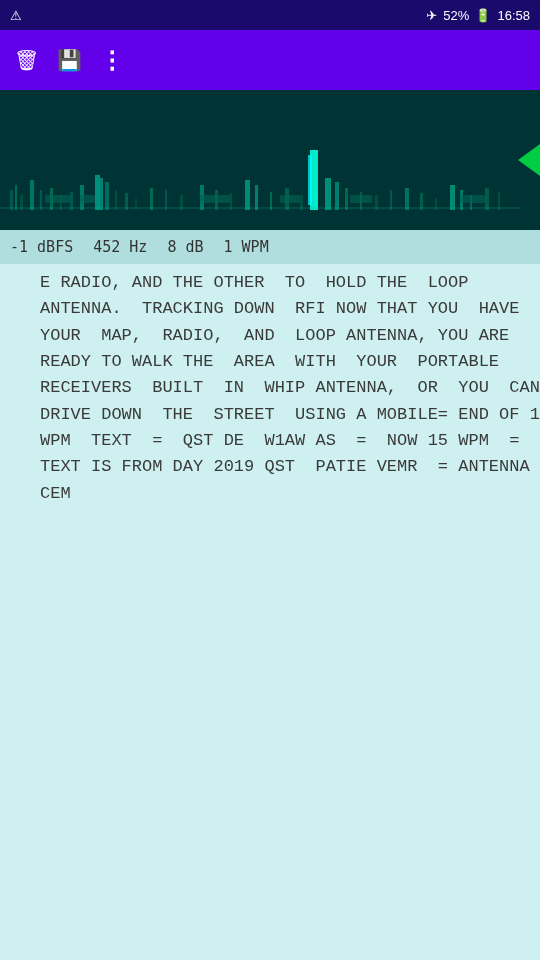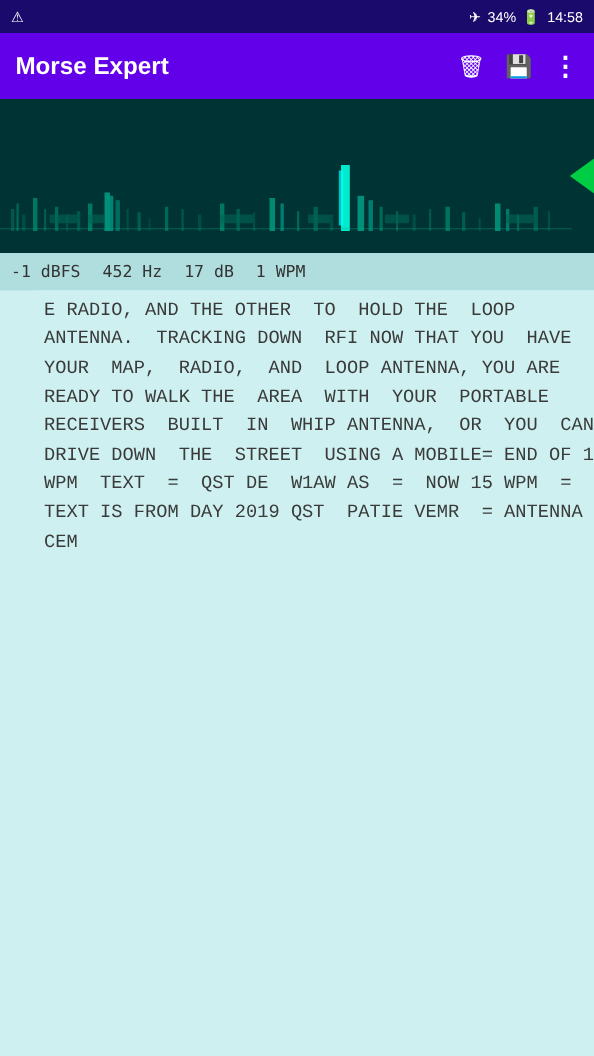--- a/index.html
+++ b/index.html
@@ -105,28 +105,27 @@
   </style>
 </head>
 <body>
 
 <div id="status-bar">
   <div id="status-left">
     <span>⚠</span>
   </div>
   <div id="status-right">
     <span>✈</span>
-    <span>34%</span>
+    <span>52%</span>
     <span>🔋</span>
-    <span>14:58</span>
+    <span>16:58</span>
   </div>
 </div>
 
 <div id="app-bar">
-  <span id="app-title">Morse Expert</span>
   <div id="app-bar-actions">
     <span class="action-icon">🗑</span>
     <span class="action-icon">💾</span>
     <span class="action-icon" style="font-size:24px;font-weight:bold;">⋮</span>
   </div>
 </div>
 
 <div id="waveform-area">
   <svg width="540" height="140" xmlns="http://www.w3.org/2000/svg">
 
@@ -189,17 +188,17 @@
     <rect x="350" y="105" width="22" height="8" fill="#006655" opacity="0.6" rx="1"></rect>
     <rect x="460" y="105" width="25" height="8" fill="#006655" opacity="0.6" rx="1"></rect>
   </svg>
   
   <div id="play-indicator"></div>
 </div>
 
 <div id="stats-bar">
   <span>-1 dBFS</span>
   <span>452 Hz</span>
-  <span>17 dB</span>
+  <span>8 dB</span>
   <span>1 WPM</span>
 </div>
 
 <div id="text-content">E RADIO, AND THE OTHER  TO  HOLD THE  LOOP  ANTENNA.  TRACKING DOWN  RFI NOW THAT YOU  HAVE YOUR  MAP,  RADIO,  AND  LOOP ANTENNA, YOU ARE READY TO WALK THE  AREA  WITH  YOUR  PORTABLE RECEIVERS  BUILT  IN  WHIP ANTENNA,  OR  YOU  CAN  DRIVE DOWN  THE  STREET  USING A MOBILE= END OF 13  WPM  TEXT  =  QST DE  W1AW AS  =  NOW 15 WPM  = TEXT IS FROM DAY 2019 QST  PATIE VEMR  = ANTENNA CEM</div>
 
 </body></html>

